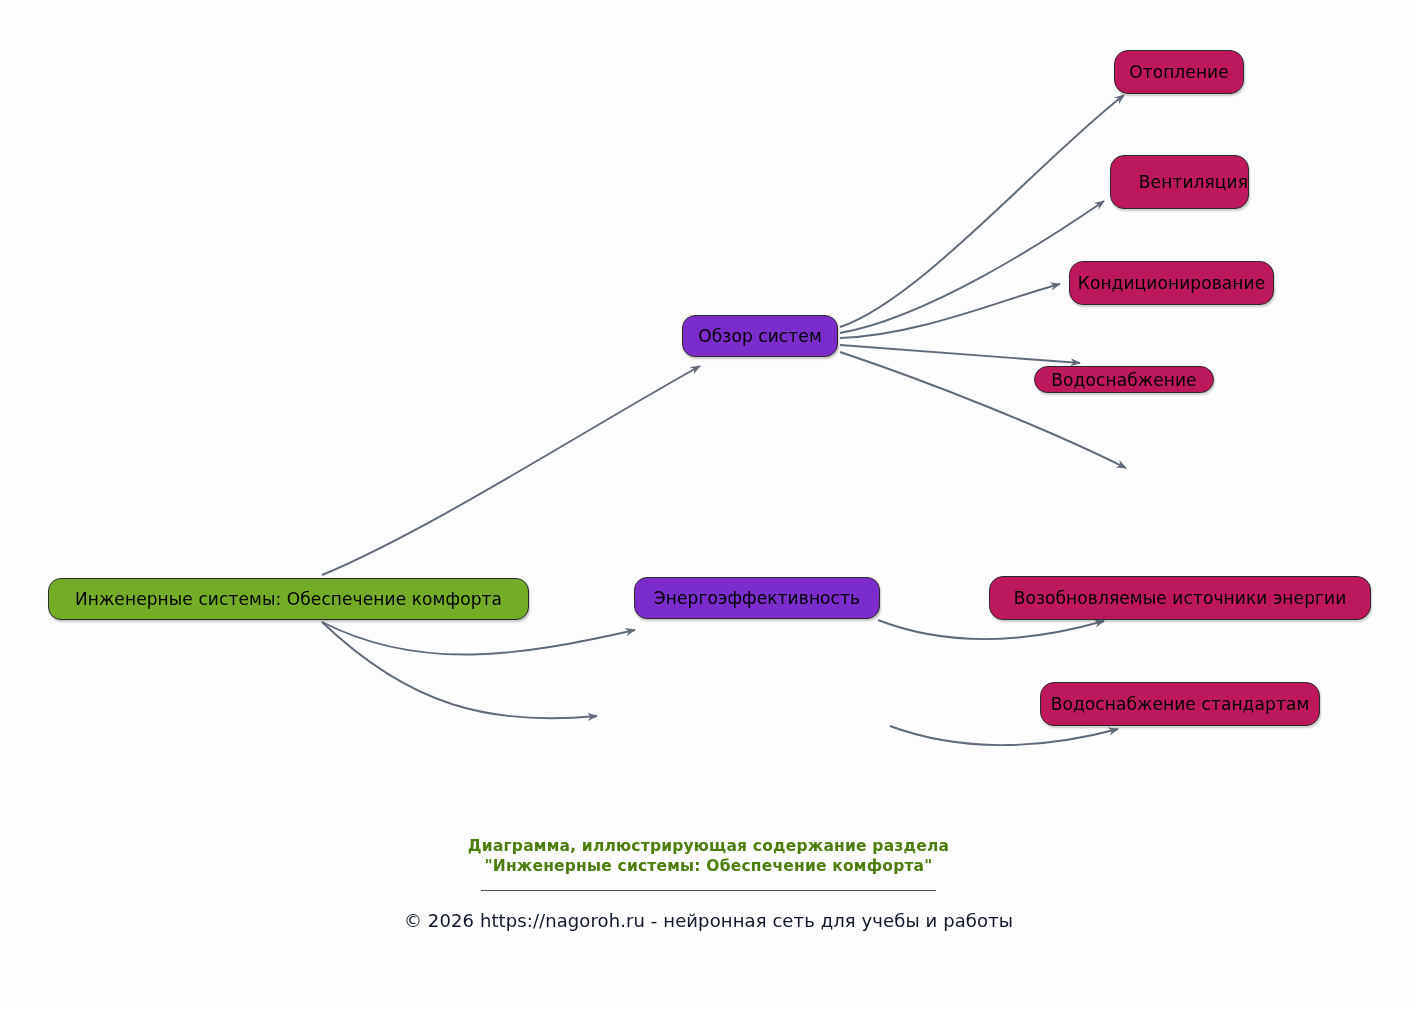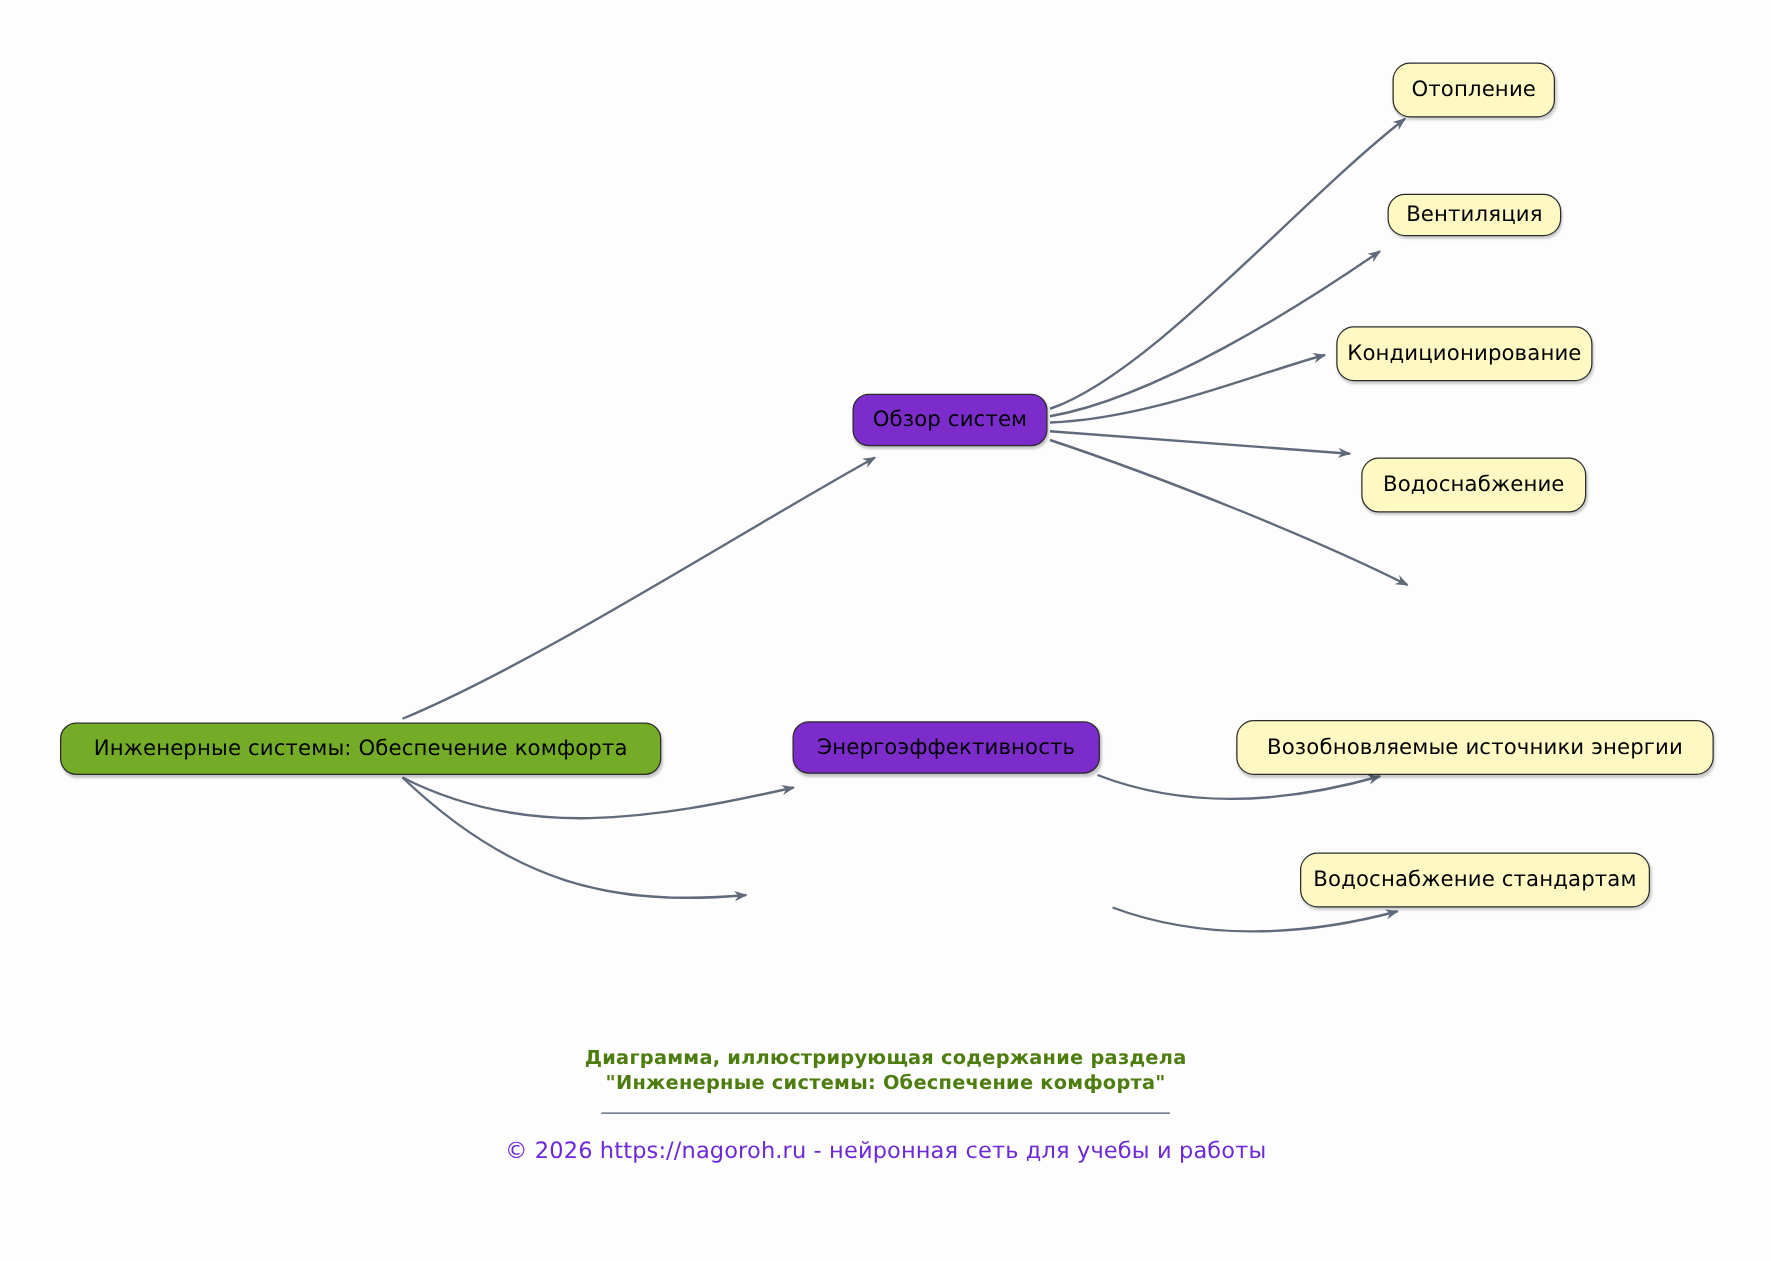--- a/index.html
+++ b/index.html
@@ -42,21 +42,21 @@
     border-radius: 13px;
     box-shadow: 1px 2px 2px rgba(0,0,0,0.22);
   }
   .node-branch {
     background: #7B2CCB;
     border: 1.4px solid #2b2b2b;
     border-radius: 13px;
     box-shadow: 1px 2px 2px rgba(0,0,0,0.22);
   }
   .node-leaf {
-    background: #fef9c3;
+    background: #be185d;
     border: 1.5px solid #2b2b2b;
     border-radius: 14px;
     box-shadow: 1px 2px 2px rgba(0,0,0,0.20);
   }
   .caption-block {
     position: absolute;
     left: 0;
     top: 836px;
     width: 1417px;
     text-align: center;
@@ -76,21 +76,21 @@
     border-top: 1.6px solid #4b5568;
   }
   .footer {
     position: absolute;
     left: 0;
     top: 910px;
     width: 1417px;
     text-align: center;
     font-family: "DejaVu Sans", "Liberation Sans", sans-serif;
     font-size: 18px;
-    color: #6d28d9;
+    color: #0f172a;
     letter-spacing: 0.1px;
   }
 </style>
 </head>
 <body>
 
 <div id="canvas">
 
   <svg id="edges" viewBox="0 0 1417 1009" xmlns="http://www.w3.org/2000/svg">
     <defs>
@@ -130,29 +130,29 @@
 
   <div class="node node-branch" style="left:634px; top:577px; width:246px; height:42px;">
     <span>Энергоэффективность</span>
   </div>
 
 
   <div class="node node-leaf" style="left:1114px; top:50px; width:130px; height:44px;">
     <span>Отопление</span>
   </div>
 
-  <div class="node node-leaf" style="left:1110px; top:155px; width:139px; height:34px;">
+  <div class="node node-leaf" style="left:1110px; top:155px; width:139px; height:54px;justify-content:flex-end;">
     <span>Вентиляция</span>
   </div>
 
   <div class="node node-leaf" style="left:1069px; top:261px; width:205px; height:44px;">
     <span>Кондиционирование</span>
   </div>
 
-  <div class="node node-leaf" style="left:1089px; top:366px; width:180px; height:44px;">
+  <div class="node node-leaf" style="left:1034px; top:366px; width:180px; height:27px;">
     <span>Водоснабжение</span>
   </div>
 
 
   <div class="node node-leaf" style="left:989px; top:576px; width:382px; height:44px;">
     <span>Возобновляемые источники энергии</span>
   </div>
 
   <div class="node node-leaf" style="left:1040px; top:682px; width:280px; height:44px;">
     <span>Водоснабжение стандартам</span>

